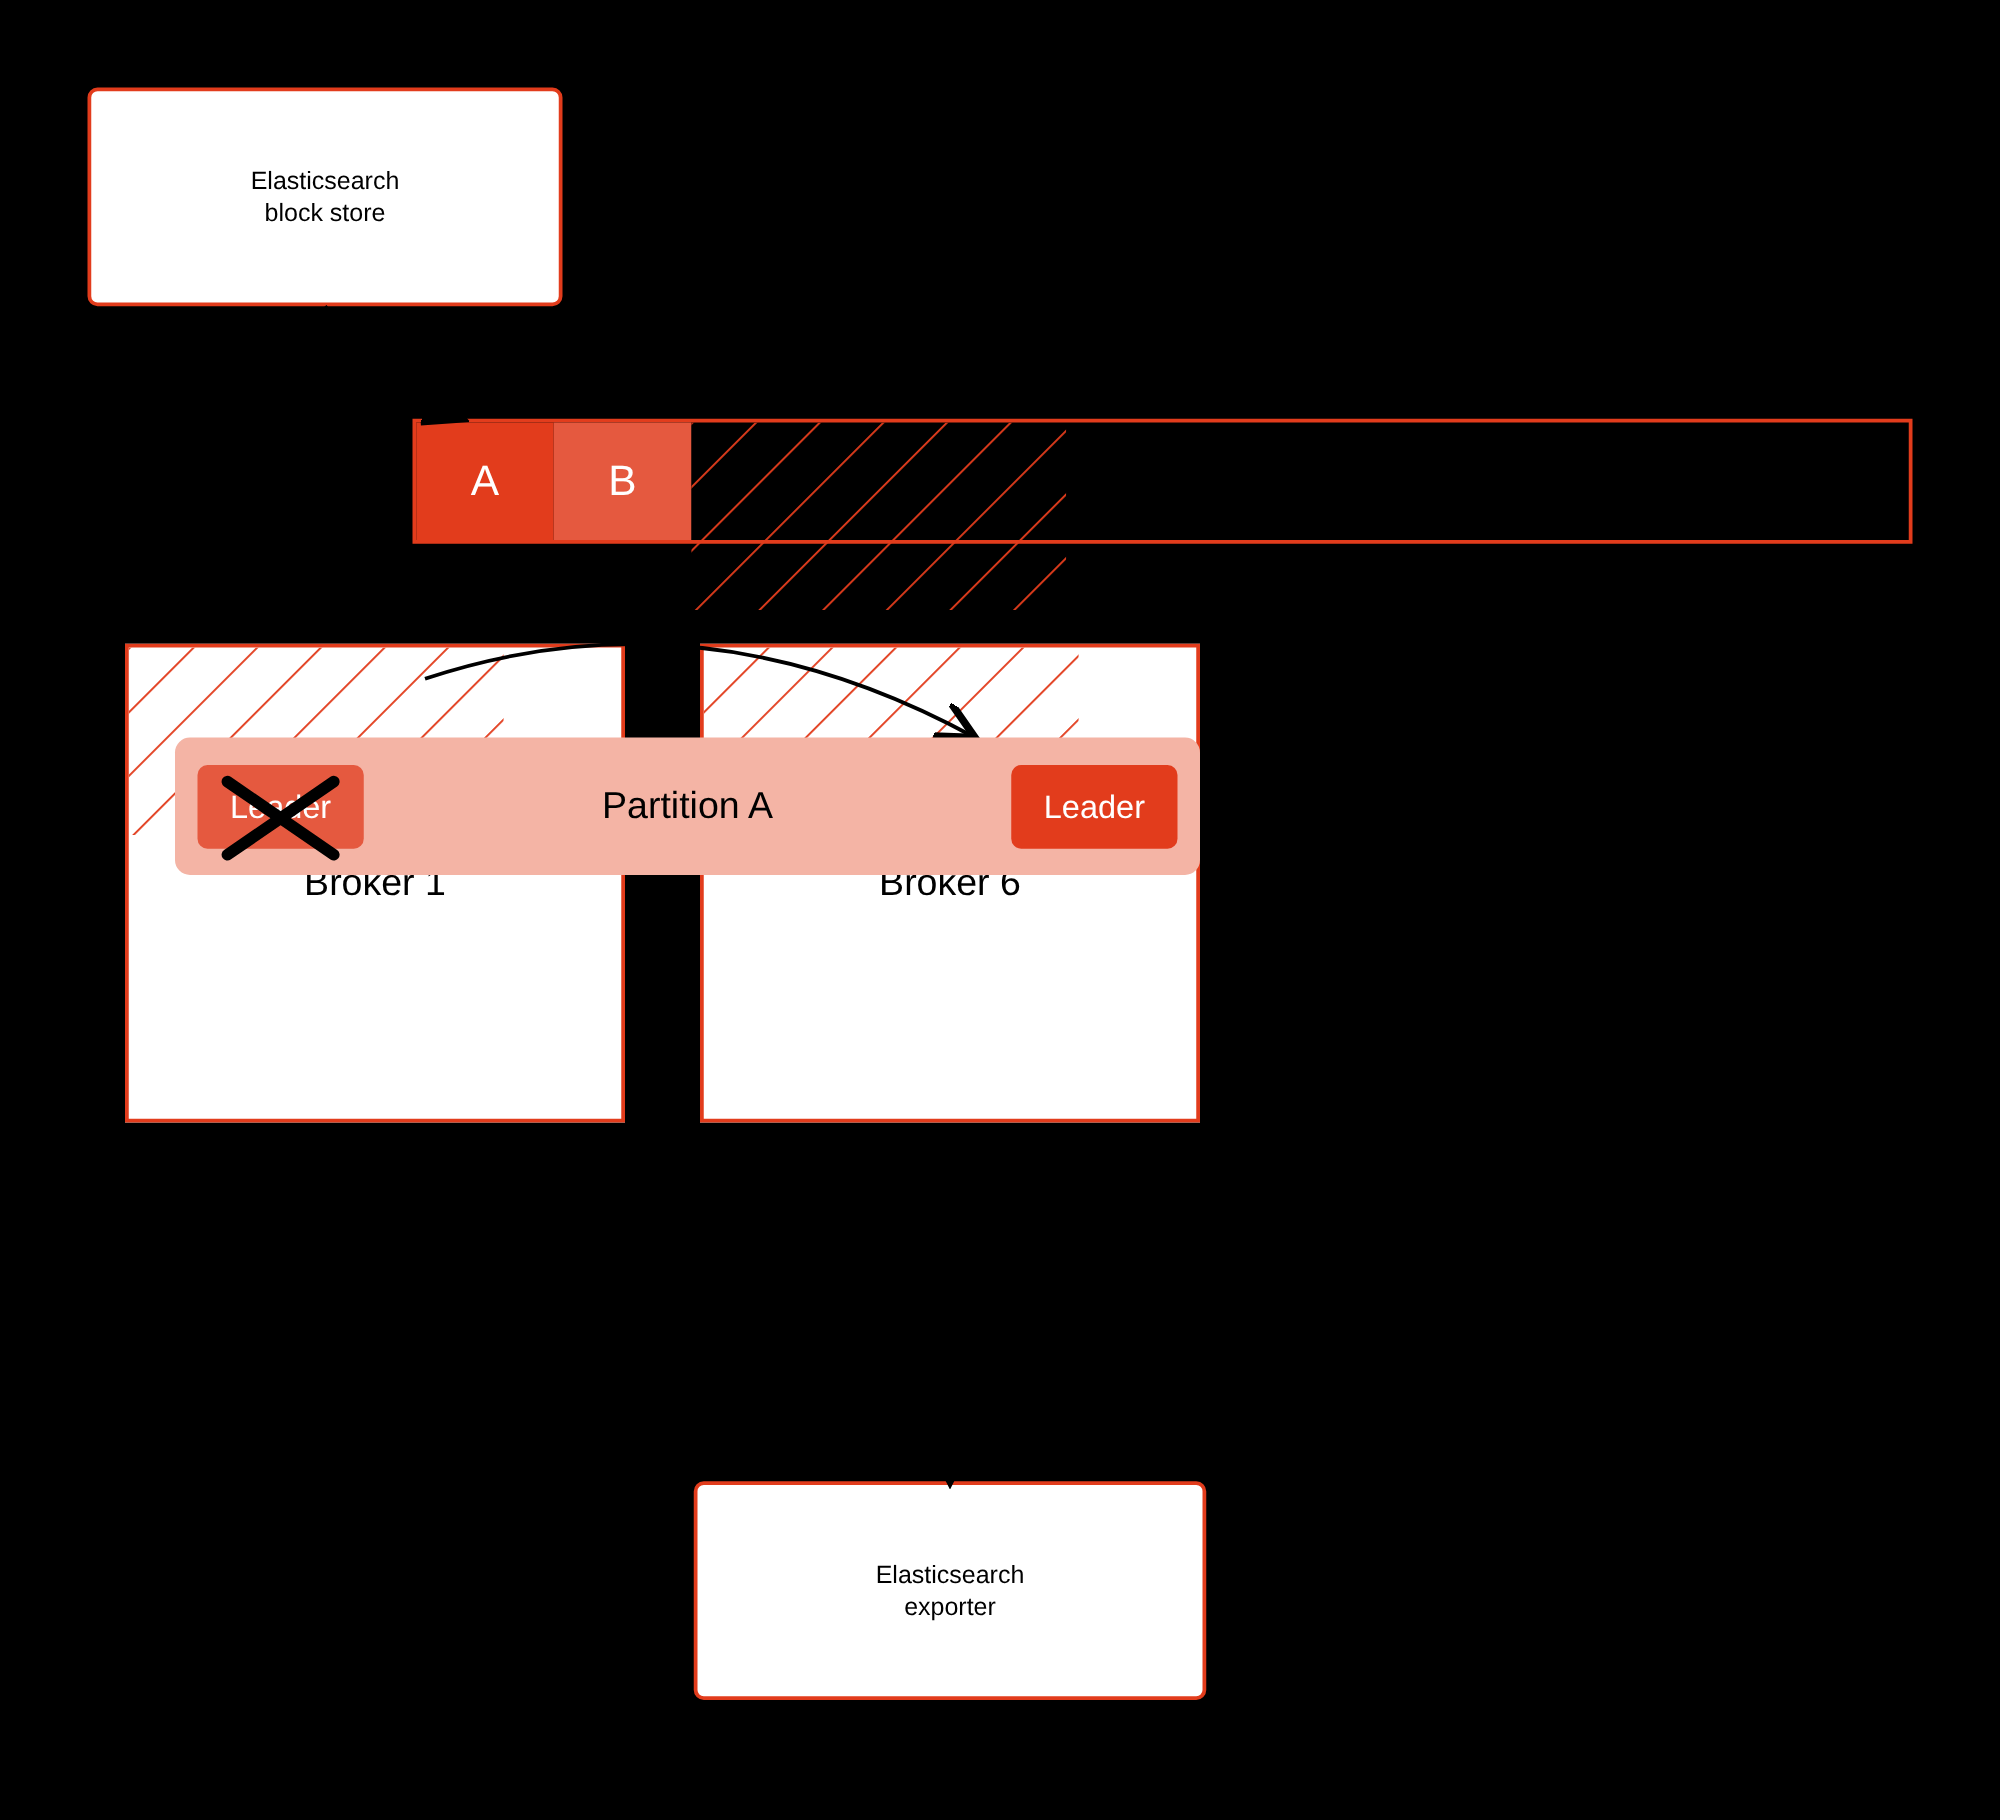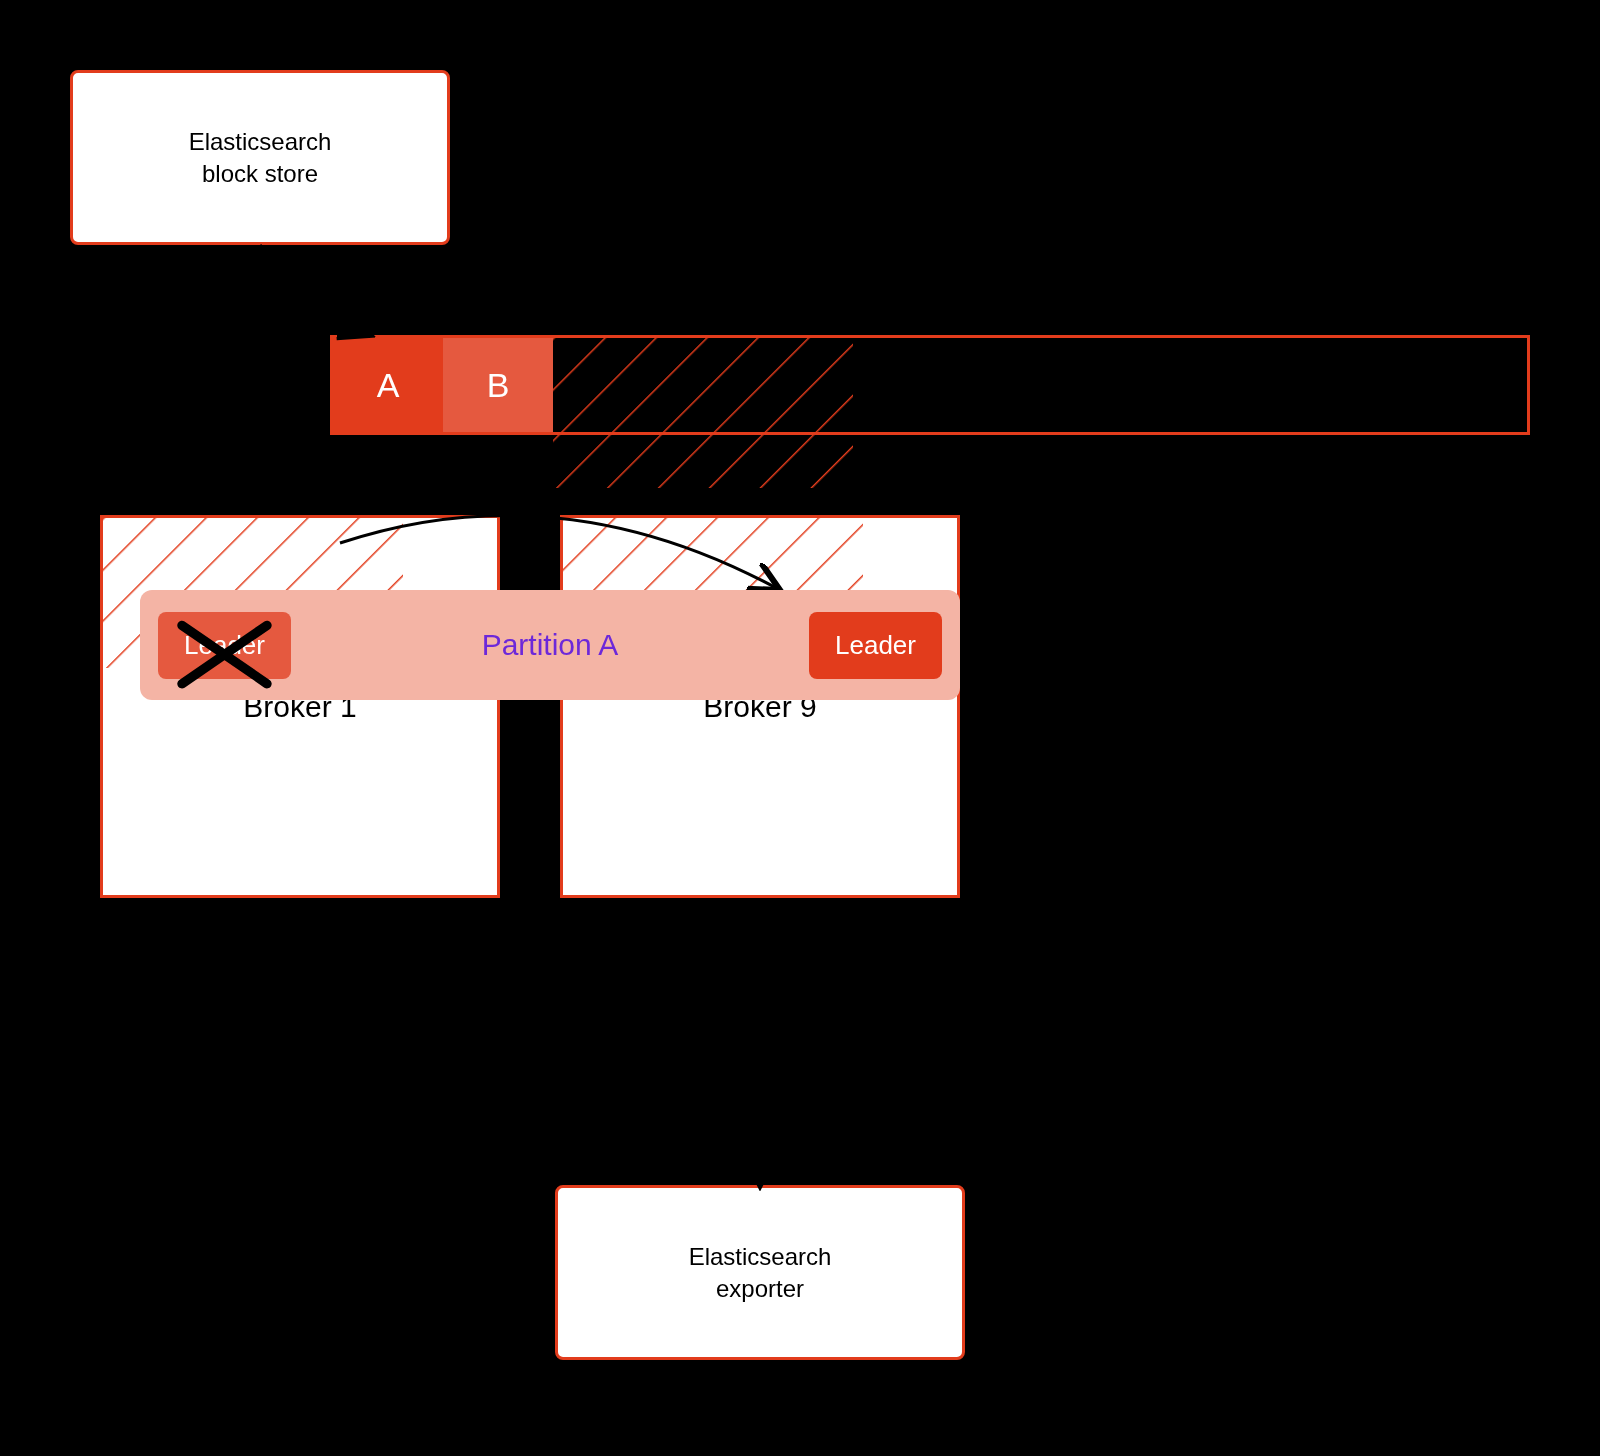--- a/index.html
+++ b/index.html
@@ -13,21 +13,21 @@
     }
     .box {
       position: absolute;
       border: 3px solid #e23c1c;
       border-radius: 8px;
       background: #fff;
       display: flex;
       align-items: center;
       justify-content: center;
       text-align: center;
-      font-size: 24px;
+      font-size: 20px;
     }
     .block-store {
       left: 70px; top: 70px;
       width: 380px; height: 175px;
     }
     .block-store-inner { line-height: 1.3; }
     .topic-label {
       position: absolute;
       left: 120px; top: 370px;
       font-size: 32px;
@@ -93,21 +93,21 @@
       color: #fff;
       font-size: 26px;
       position: relative;
     }
     .leader-left { margin-right: auto; }
     .leader-right { margin-left: auto; background: #e23c1c; }
     .partition-title {
       position: absolute;
       left: 50%;
       transform: translateX(-50%);
-      color: #6d28d9;
+      color: #000000;
       font-size: 30px;
     }
     .x-overlay {
       position: absolute;
       inset: 0;
       pointer-events: none;
     }
     .exporter {
       left: 555px; top: 1185px;
       width: 410px; height: 175px;
@@ -161,21 +161,21 @@
   <svg class="hatching">
       <rect width="100%" height="100%" fill="url(#hatch)"></rect>
     </svg>
   <span style="position:relative;z-index:1">Broker 1</span>
 </div>
 
 <div class="box broker broker2">
   <svg class="hatching">
       <rect width="100%" height="100%" fill="url(#hatch)"></rect>
     </svg>
-  <span style="position:relative;z-index:1">Broker 9</span>
+  <span style="position:relative;z-index:1">Broker 6</span>
 </div>
 
 <div class="partition-rail">
   <div class="leader-pill leader-left">
     <span>Leader</span>
     <svg class="x-overlay" viewBox="0 0 100 64" preserveAspectRatio="none">
       <line x1="18" y1="10" x2="82" y2="54" stroke="#000" stroke-width="7" stroke-linecap="round"></line>
       <line x1="82" y1="10" x2="18" y2="54" stroke="#000" stroke-width="7" stroke-linecap="round"></line>
     </svg>
   </div>

